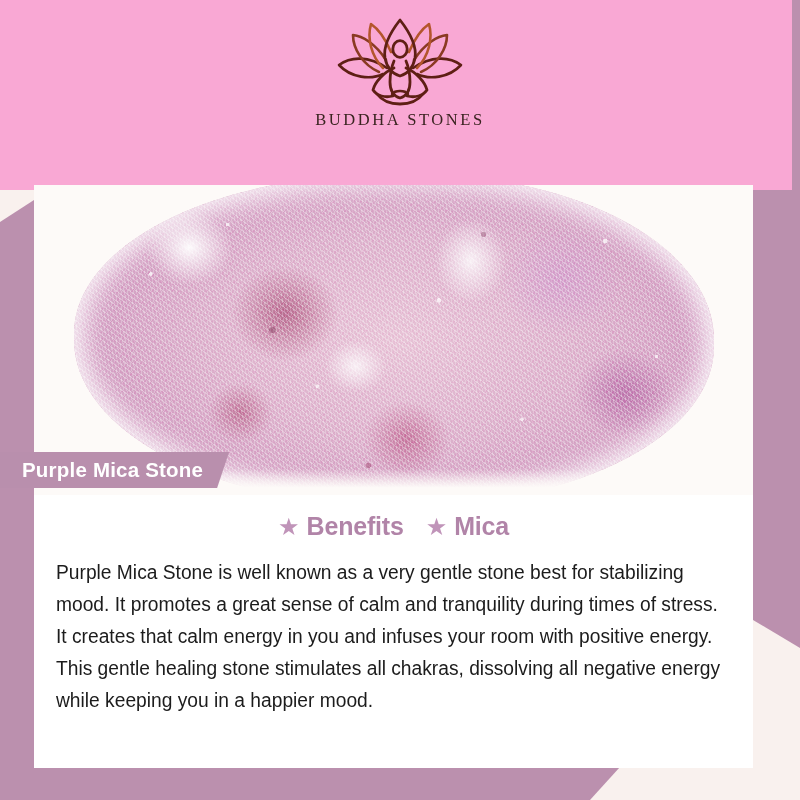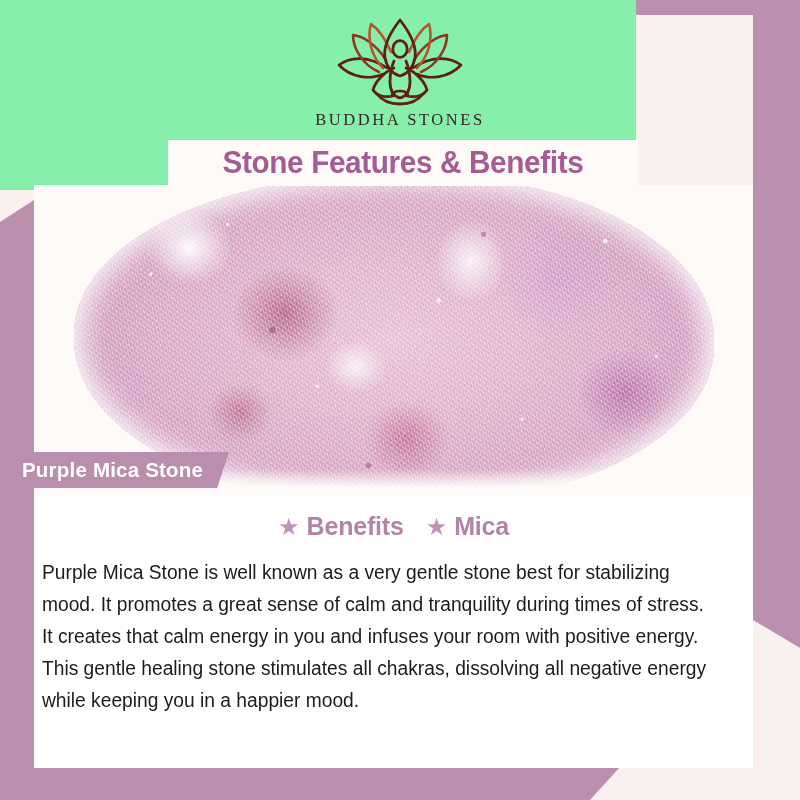--- a/index.html
+++ b/index.html
@@ -34,22 +34,22 @@
   }
 
   
   #card{
     position:absolute;left:34px;top:185px;width:719px;height:583px;
     background:#ffffff;
   }
 
   
   #header{
-    position:absolute;left:0;top:0;width:636px;height:190px;
-    background:#86efac;
+    position:absolute;left:0;top:0;width:792px;height:190px;
+    background:#f9a8d4;
   }
   #logo-wrap{
     position:absolute;left:0;top:16px;width:800px;
     display:flex;flex-direction:column;align-items:center;
   }
   #logo-mark{width:150px;height:92px;display:block;}
   #brand-name{
     margin-top:2px;
     font-family:"Liberation Serif",serif;
     font-size:16.5px;letter-spacing:2.6px;
@@ -150,21 +150,21 @@
     z-index:7;
   }
   .keyword{display:flex;align-items:center;gap:7px;}
   .kw-star{color:#c094b9;font-size:24px;line-height:1;}
   .kw-label{
     color:#b184a8;font-size:25px;font-weight:bold;letter-spacing:-0.2px;
   }
 
   
   #body-copy{
-    position:absolute;left:20px;top:556px;width:719px;
+    position:absolute;left:34px;top:556px;width:719px;
     padding:0 16px 0 22px;box-sizing:border-box;
     z-index:7;
   }
   #body-copy p{
     margin:0;
     color:#1c1c1c;
     font-size:19.5px;
     line-height:32px;
     font-weight:400;
     transform:scaleX(0.985);
@@ -220,23 +220,20 @@
 
   <div id="hero">
     <div id="hero-fade-top"></div>
     <div class="stone-photo">
       <div class="stone-grain"></div>
       <div class="stone-speck"></div>
     </div>
     <div id="hero-fade-bottom"></div>
   </div>
 
-  <div id="title-banner">
-    <div id="title-text">Stone Features &amp; Benefits</div>
-  </div>
 
   <div id="stone-tag">
     <span id="stone-tag-label">Purple Mica Stone</span>
   </div>
 
   <div id="keywords">
     <div class="keyword">
       <span class="kw-star">★</span>
       <span class="kw-label">Benefits</span>
     </div>

